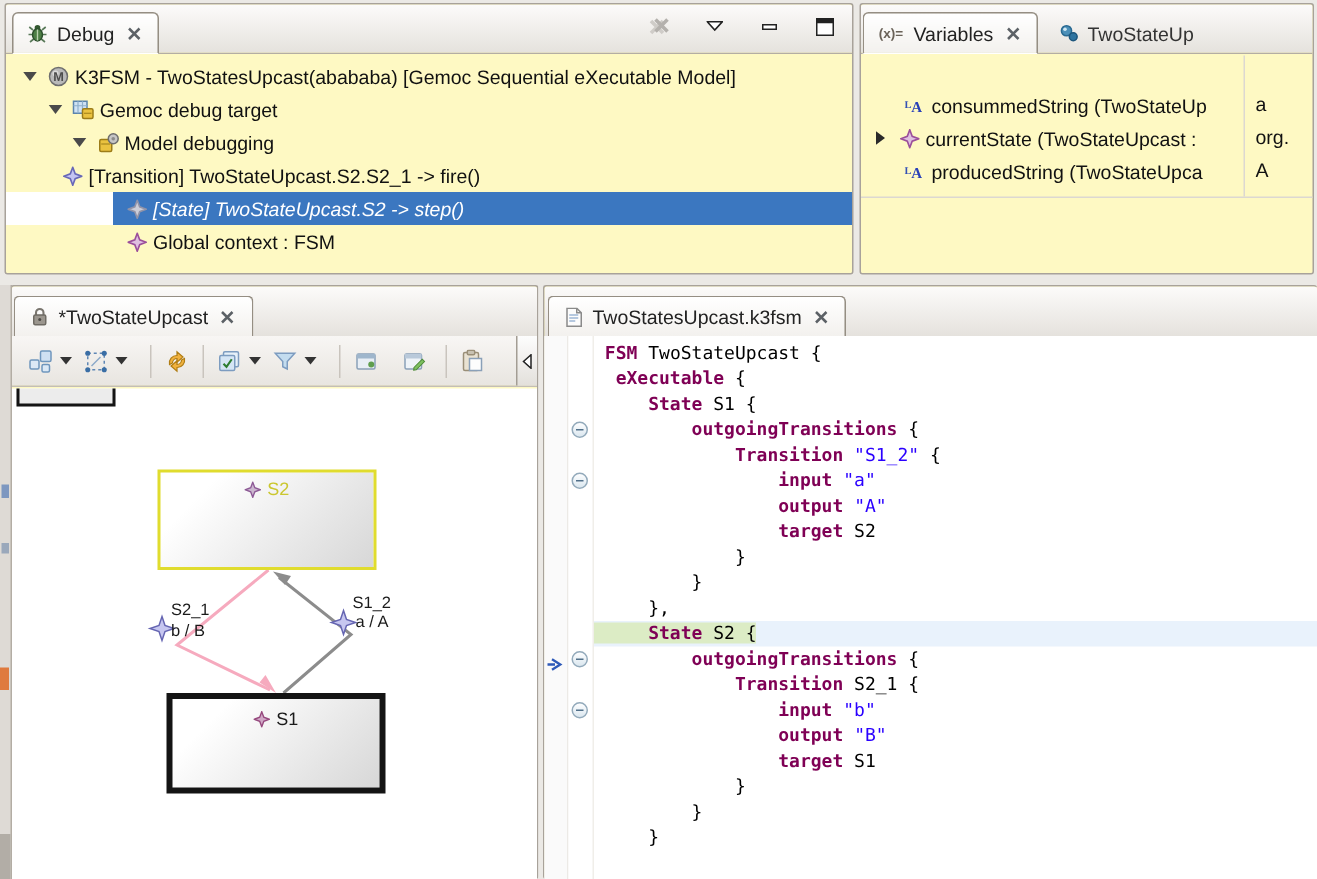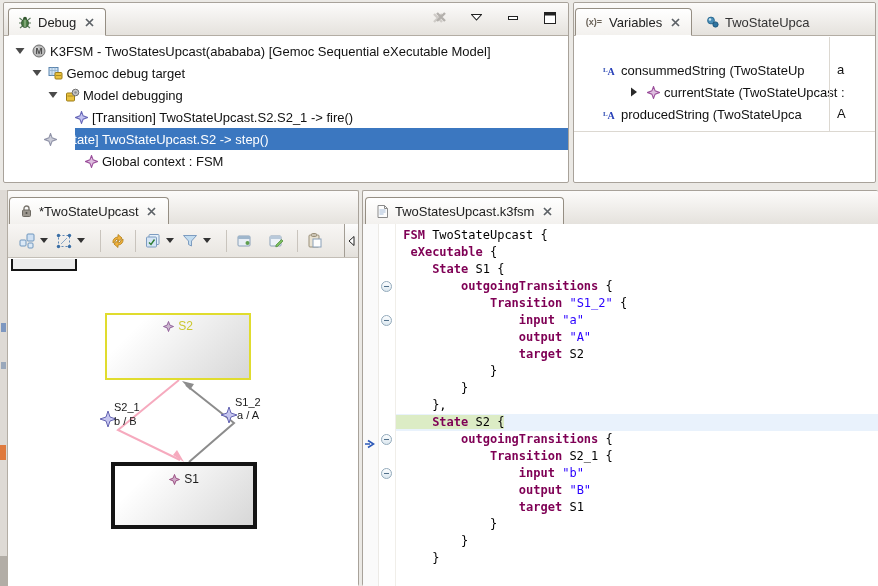--- a/index.html
+++ b/index.html
@@ -1,17 +1,17 @@
 <!DOCTYPE html>
 <html style="--hlgreen: #dcecc5; --hlblue: #e9f2fc;"><head>
 <meta charset="utf-8">
 <style>
   html,body{margin:0;padding:0;}
   #root{position:relative;width:878px;height:586px;background:#ebe9e5;font-family:"Liberation Sans",sans-serif;overflow:hidden;}
-  .view{position:absolute;background:#ffffff;border:1px solid #a8a29a;border-radius:2px;box-sizing:border-box;}
+  .view{position:absolute;background:#fef9c3;border:1px solid #a8a29a;border-radius:2px;box-sizing:border-box;}
   
   .tabbar{position:relative;height:32px;background:linear-gradient(#fcfbfa,#e5e2dd);border-bottom:1px solid #b3ada4;border-radius:2px 2px 0 0;}
   .etabbar{height:33px;}
   .tab{position:absolute;bottom:-1px;height:28px;display:flex;align-items:center;gap:5px;padding:0 8px;font-size:13px;color:#222;box-sizing:border-box;white-space:nowrap;}
   .tab.active{background:linear-gradient(#ffffff,#f3f1ee);border:1px solid #958e83;border-bottom:1px solid #fff;border-radius:4px 4px 0 0;}
   .tab.inactive{border:none;color:#333;}
   .icn{display:inline-flex;width:16px;height:15px;align-items:center;justify-content:center;flex:0 0 auto;}
   .icn svg{display:block;}
   
   #debug-tree{padding-top:4px;font-size:13px;}
@@ -156,29 +156,29 @@
           <span class="icn">
             <svg width="15" height="14" viewBox="0 0 15 14">
               <rect x="1.5" y="5" width="8" height="8" rx="1" fill="#eac23f" stroke="#9c7c18"></rect>
               <path d="M2.5 8 H8.5" stroke="#9c7c18" stroke-width="0.8"></path>
               <circle cx="10.5" cy="4.5" r="3.3" fill="#c6c6c6" stroke="#6e6e6e"></circle>
               <circle cx="10.5" cy="4.5" r="1.2" fill="#8b8b8b"></circle>
             </svg>
           </span>
           <span class="tlabel">Model debugging</span>
         </div>
-        <div class="trow" style="padding-left: 69px;">
+        <div class="trow" style="padding-left: 36px;">
           <span class="icn">
             <svg width="13" height="13" viewBox="0 0 12 12">
               <path d="M6 0.5 L7.5 4.5 L11.5 6 L7.5 7.5 L6 11.5 L4.5 7.5 L0.5 6 L4.5 4.5 Z" fill="#c4c4f2" stroke="#6868b8"></path>
             </svg>
           </span>
           <span class="tlabel">[Transition] TwoStateUpcast.S2.S2_1 -&gt; fire()</span>
         </div>
-        <div class="trow sel" style="padding-left: 38px;">
+        <div class="trow sel" style="padding-left: 79px; font-style: italic;">
           <span class="icn">
             <svg width="13" height="13" viewBox="0 0 12 12">
               <path d="M6 0.5 L7.5 4.5 L11.5 6 L7.5 7.5 L6 11.5 L4.5 7.5 L0.5 6 L4.5 4.5 Z" fill="#ccced9" stroke="#9093a8"></path>
             </svg>
           </span>
           <span class="tlabel">[State] TwoStateUpcast.S2 -&gt; step()</span>
         </div>
         <div class="trow" style="padding-left: 79px;">
           <span class="icn">
             <svg width="13" height="13" viewBox="0 0 12 12">
@@ -202,35 +202,35 @@
         </span>
       </div>
       <div class="tab inactive" style="left:122px;">
         <span class="icn">
           <svg width="13" height="12" viewBox="0 0 13 12">
               <circle cx="5" cy="4.5" r="3.4" fill="#4b8fb8" stroke="#2a6a92"></circle>
               <circle cx="4" cy="3.5" r="1.2" fill="#cfe7f2"></circle>
               <circle cx="9.5" cy="8.5" r="2.6" fill="#2f74a0" stroke="#1d567c"></circle>
             </svg>
         </span>
-        <span>TwoStateUpca</span>
+        <span>TwoStateUp</span>
       </div>
     </div>
     <div id="vars-rows">
         <div class="vrow" style="padding-left: 28px;">
           <span class="icn">
             <svg width="14" height="12" viewBox="0 0 14 12">
               <text x="0" y="8" font-size="7" font-weight="bold" fill="#3350b4" font-family="Liberation Serif,serif">L</text>
               <text x="4.5" y="10.5" font-size="10" font-weight="bold" fill="#2840b8" font-family="Liberation Serif,serif">A</text>
             </svg>
           </span>
           <span class="vname">consummedString (TwoStateUp</span>
           <span class="vval">a</span>
         </div>
-        <div class="vrow" style="padding-left: 5px; margin-left: 47px;">
+        <div class="vrow" style="padding-left: 5px;">
           <span class="icn">
             <svg width="8" height="10" viewBox="0 0 8 10">
               <path d="M1 0.5 L7 5 L1 9.5 Z" fill="#2a2a2a"></path>
             </svg>
           </span>
           <span class="icn">
             <svg width="13" height="13" viewBox="0 0 12 12">
               <path d="M6 0.5 L7.5 4.5 L11.5 6 L7.5 7.5 L6 11.5 L4.5 7.5 L0.5 6 L4.5 4.5 Z" fill="#dfc0e0" stroke="#9b4f9b"></path>
             </svg>
           </span>

